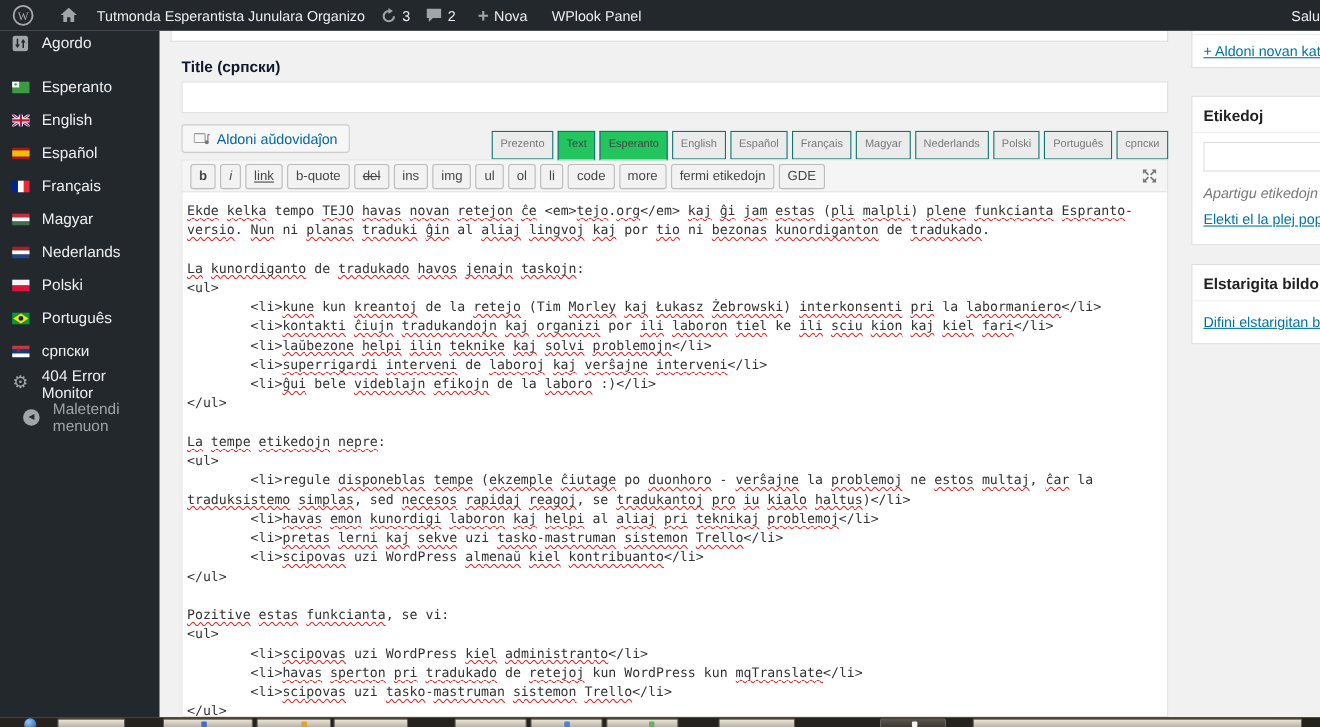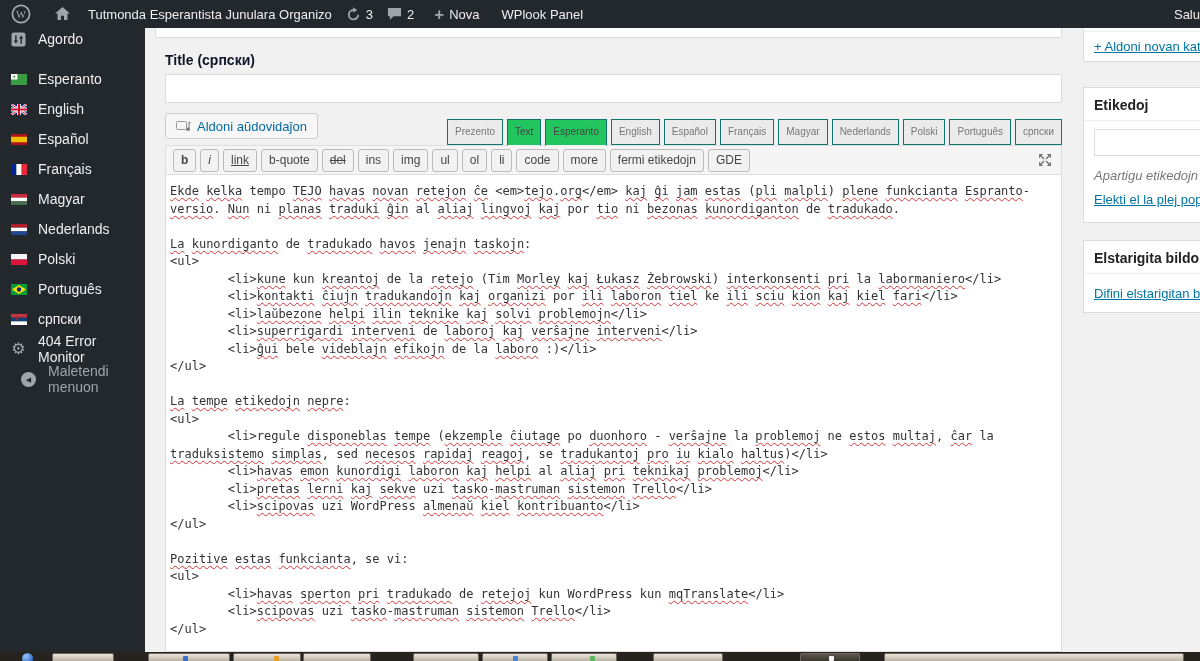--- a/index.html
+++ b/index.html
@@ -394,20 +394,21 @@
           <div class="eline">&lt;<span class="w">ul</span>&gt;</div>
           <div class="eline">        &lt;<span class="w">li</span>&gt;<span class="w">regule</span> <span class="w sq">disponeblas</span> <span class="w sq">tempe</span> (<span class="w sq">ekzemple</span> <span class="w sq">ĉiutage</span> <span class="w">po</span> <span class="w sq">duonhoro</span> - <span class="w sq">verŝajne</span> <span class="w">la</span> <span class="w sq">problemoj</span> <span class="w">ne</span> <span class="w sq">estos</span> <span class="w sq">multaj</span>, <span class="w sq">ĉar</span> <span class="w">la</span></div>
           <div class="eline"><span class="w sq">traduksistemo</span> <span class="w sq">simplas</span>, <span class="w">sed</span> <span class="w sq">necesos</span> <span class="w sq">rapidaj</span> <span class="w sq">reagoj</span>, <span class="w">se</span> <span class="w sq">tradukantoj</span> <span class="w sq">pro</span> <span class="w sq">iu</span> <span class="w sq">kialo</span> <span class="w sq">haltus</span>)&lt;/<span class="w">li</span>&gt;</div>
           <div class="eline">        &lt;<span class="w">li</span>&gt;<span class="w sq">havas</span> <span class="w sq">emon</span> <span class="w sq">kunordigi</span> <span class="w sq">laboron</span> <span class="w sq">kaj</span> <span class="w sq">helpi</span> <span class="w">al</span> <span class="w sq">aliaj</span> <span class="w sq">pri</span> <span class="w sq">teknikaj</span> <span class="w sq">problemoj</span>&lt;/<span class="w">li</span>&gt;</div>
           <div class="eline">        &lt;<span class="w">li</span>&gt;<span class="w sq">pretas</span> <span class="w sq">lerni</span> <span class="w sq">kaj</span> <span class="w sq">sekve</span> <span class="w">uzi</span> <span class="w sq">tasko</span>-<span class="w sq">mastruman</span> <span class="w sq">sistemon</span> <span class="w sq">Trello</span>&lt;/<span class="w">li</span>&gt;</div>
           <div class="eline">        &lt;<span class="w">li</span>&gt;<span class="w sq">scipovas</span> <span class="w">uzi</span> <span class="w">WordPress</span> <span class="w sq">almenaŭ</span> <span class="w sq">kiel</span> <span class="w sq">kontribuanto</span>&lt;/<span class="w">li</span>&gt;</div>
           <div class="eline">&lt;/<span class="w">ul</span>&gt;</div>
           <div class="eline">&nbsp;</div>
           <div class="eline"><span class="w sq">Pozitive</span> <span class="w sq">estas</span> <span class="w sq">funkcianta</span>, <span class="w">se</span> <span class="w">vi</span>:</div>
           <div class="eline">&lt;<span class="w">ul</span>&gt;</div>
+          <div class="eline">        &lt;<span class="w">li</span>&gt;<span class="w sq">scipovas</span> <span class="w">uzi</span> <span class="w">WordPress</span> <span class="w sq">kiel</span> <span class="w sq">administranto</span>&lt;/<span class="w">li</span>&gt;</div>
           <div class="eline">        &lt;<span class="w">li</span>&gt;<span class="w sq">havas</span> <span class="w sq">sperton</span> <span class="w sq">pri</span> <span class="w sq">tradukado</span> <span class="w">de</span> <span class="w sq">retejoj</span> <span class="w">kun</span> <span class="w">WordPress</span> <span class="w">kun</span> <span class="w sq">mqTranslate</span>&lt;/<span class="w">li</span>&gt;</div>
           <div class="eline">        &lt;<span class="w">li</span>&gt;<span class="w sq">scipovas</span> <span class="w">uzi</span> <span class="w sq">tasko</span>-<span class="w sq">mastruman</span> <span class="w sq">sistemon</span> <span class="w sq">Trello</span>&lt;/<span class="w">li</span>&gt;</div>
           <div class="eline">&lt;/<span class="w">ul</span>&gt;</div>
         </div>
     </div>
   </div>
 
   <div class="rightbar">
     <div class="postbox box-cats">
       <div class="inner-divider"></div>

